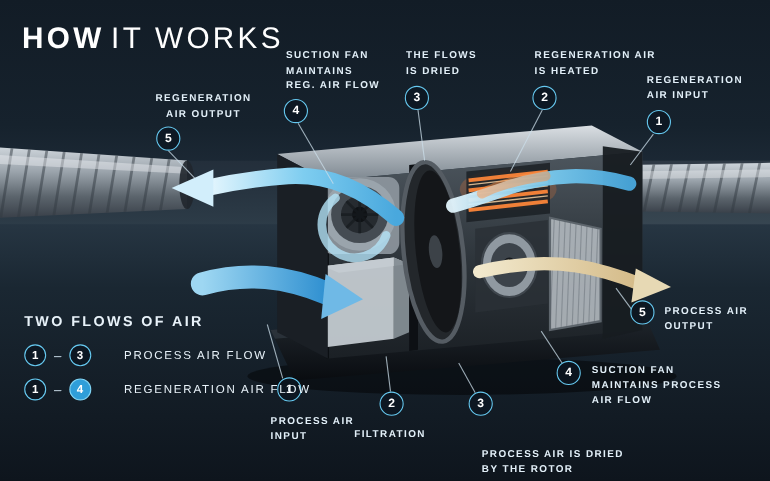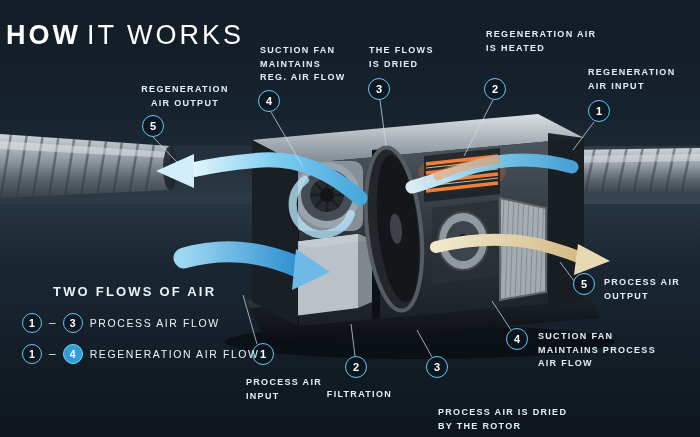--- a/index.html
+++ b/index.html
@@ -2,40 +2,40 @@
 <html><head>
 <meta charset="utf-8">
 <style>
   html,body{margin:0;padding:0;background:#0c1219;}
   #stage{
     position:relative;width:700px;height:437px;overflow:hidden;
     font-family:"Liberation Sans",sans-serif;
     background:linear-gradient(180deg,#121c26 0%,#16222d 26%,#202d3a 40%,#263542 47%,#1a2732 60%,#0e151d 100%);
   }
   .scene{position:absolute;left:0;top:0;width:700px;height:437px;}
-  .title{position:absolute;left:6px;top:20px;color:#ffffff;font-size:27px;letter-spacing:3px;white-space:nowrap;}
+  .title{position:absolute;left:20px;top:20px;color:#ffffff;font-size:27px;letter-spacing:3px;white-space:nowrap;}
   .t-bold{font-weight:700;}
   .t-light{font-weight:300;margin-left:6px;}
   .co-label{
     position:absolute;color:#e2eff8;font-size:9px;line-height:1.5;
     letter-spacing:1.3px;white-space:pre-line;font-weight:700;
   }
   .co-circle{
     position:absolute;width:22px;height:22px;border-radius:50%;
     border:1.5px solid #66c9f0;background:rgba(11,22,33,.78);
     color:#ffffff;font-size:11px;font-weight:600;
     display:flex;align-items:center;justify-content:center;box-sizing:border-box;
   }
   .legend{position:absolute;left:22px;top:284px;color:#e8f2f9;}
-  .legend-title{font-size:13px;font-weight:600;letter-spacing:2.2px;margin-bottom:14px;margin-left:31px;}
+  .legend-title{font-size:13px;font-weight:600;letter-spacing:2.2px;margin-bottom:14px;}
   .legend-row{display:flex;align-items:center;gap:7px;margin-top:11px;}
   .legend-row .co-circle{position:static;width:20px;height:20px;font-size:10.5px;flex:0 0 auto;}
   .co-circle.filled{background:#2f9ed9;border-color:#7fd4f5;}
   .legend-dash{color:#cfe2ee;font-size:12px;}
-  .legend-label{font-size:10.5px;letter-spacing:1.6px;margin-left:0;}
+  .legend-label{font-size:10.5px;letter-spacing:1.6px;margin-left:23px;}
 </style>
 </head>
 <body>
 
 <div id="stage">
 
   
   <svg class="scene" viewBox="0 0 700 437" aria-hidden="true">
     <defs>
       <linearGradient id="ductGrad" x1="0" y1="0" x2="0" y2="1">
@@ -236,21 +236,21 @@
     <div class="co-circle" style="left:258px;top:90px">4</div>
   </div>
 
   <div class="callout" style="display:contents">
     <div class="co-label" style="left:369px;top:44px">THE FLOWS
 IS DRIED</div>
     <div class="co-circle" style="left:368px;top:78px">3</div>
   </div>
 
   <div class="callout" style="display:contents">
-    <div class="co-label" style="left:486px;top:28px">REGENERATION AIR
+    <div class="co-label" style="left:486px;top:44px">REGENERATION AIR
 IS HEATED</div>
     <div class="co-circle" style="left:484px;top:78px">2</div>
   </div>
 
   <div class="callout" style="display:contents">
     <div class="co-label" style="left:588px;top:66px">REGENERATION
 AIR INPUT</div>
     <div class="co-circle" style="left:588px;top:100px">1</div>
   </div>
 
@@ -268,21 +268,21 @@
   </div>
 
   <div class="callout" style="display:contents">
     <div class="co-circle" style="left:426px;top:356px">3</div>
     <div class="co-label" style="left:438px;top:406px">PROCESS AIR IS DRIED
 BY THE ROTOR</div>
   </div>
 
   <div class="callout" style="display:contents">
     <div class="co-circle" style="left:345px;top:356px">2</div>
-    <div class="co-label" style="left:322px;top:388px;width:70px;text-align:right">FILTRATION</div>
+    <div class="co-label" style="left:322px;top:388px;width:70px;text-align:left">FILTRATION</div>
   </div>
 
   <div class="callout" style="display:contents">
     <div class="co-circle" style="left:252px;top:343px">1</div>
     <div class="co-label" style="left:246px;top:376px">PROCESS AIR
 INPUT</div>
   </div>
 
   
   <div class="legend">

